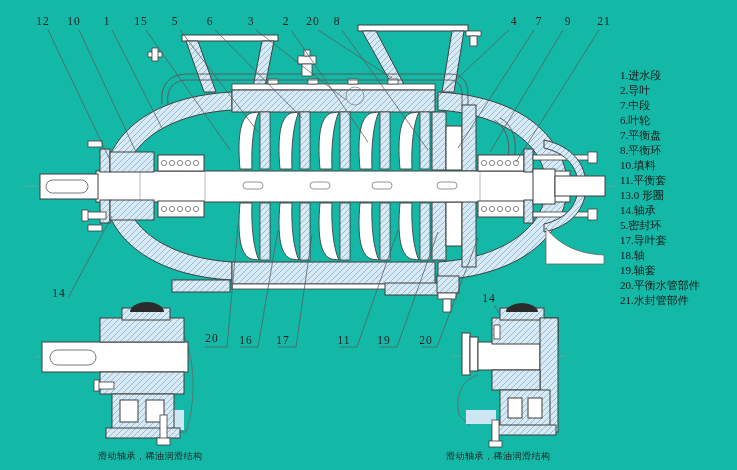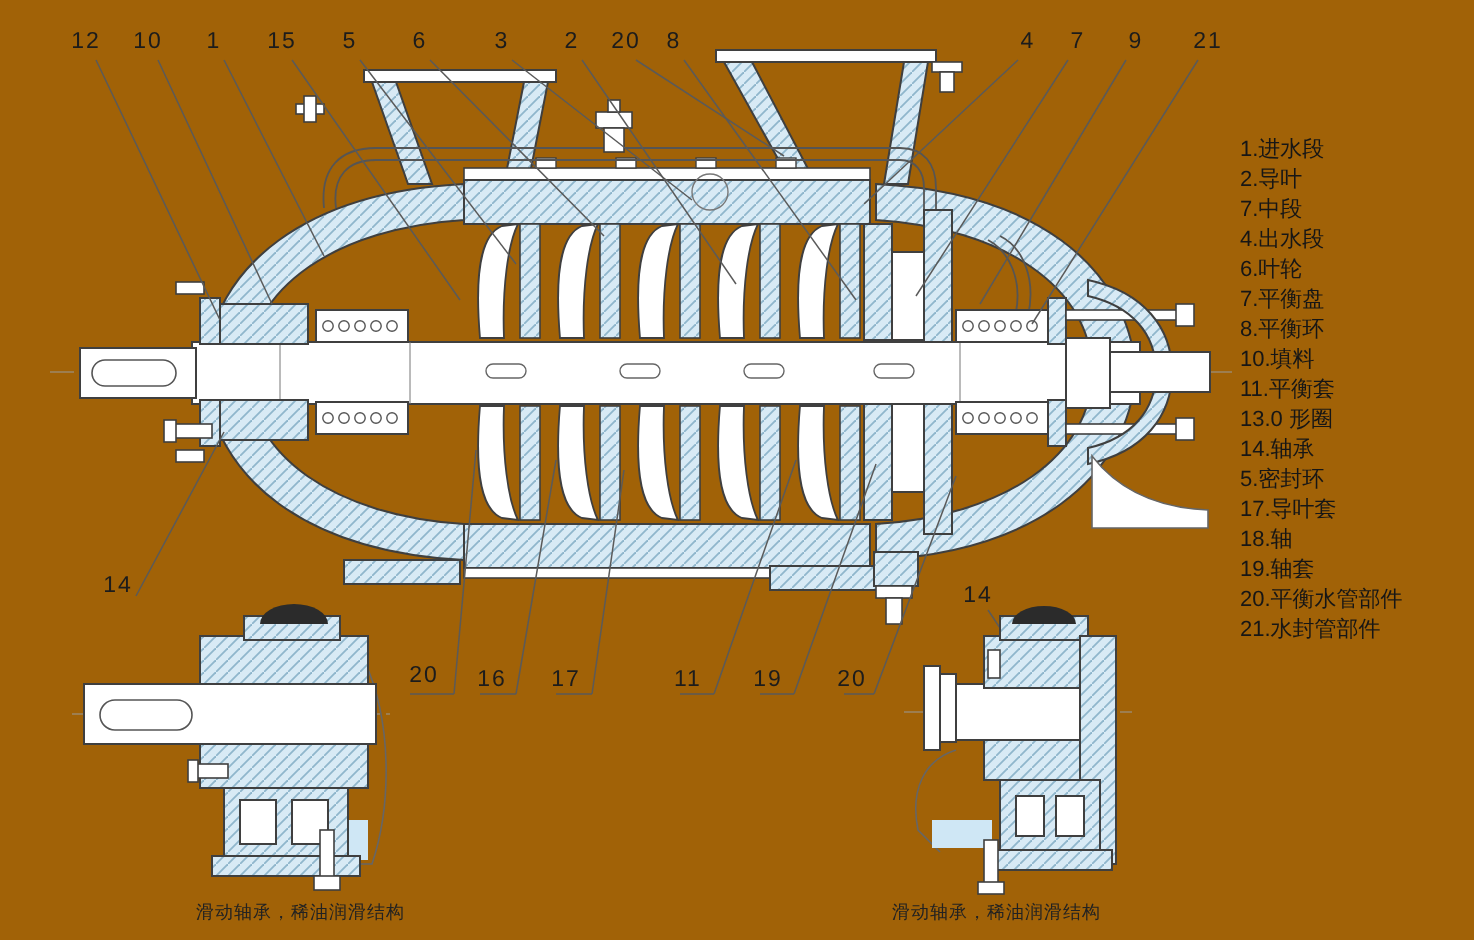--- a/index.html
+++ b/index.html
@@ -1,17 +1,17 @@
 <!DOCTYPE html>
 <html><head>
 <meta charset="utf-8">
 <style>
   html,body{margin:0;padding:0;background:#fff;}
-  #stage{position:relative;width:737px;height:470px;background:#a16207;overflow:hidden;
-         font-family:Liberation Sans, sans-serif;}
+  #stage{position:relative;width:737px;height:470px;background:#14b8a6;overflow:hidden;
+         font-family:Liberation Serif, serif;}
   #drawing{position:absolute;left:0;top:0;}
   .callout{position:absolute;width:24px;text-align:center;font-size:11.5px;color:#1c1c1c;
            letter-spacing:1px;line-height:14px;}
   #legend{position:absolute;left:620px;top:68px;width:115px;font-size:11px;color:#161616;}
   .legend-row{line-height:15px;white-space:nowrap;}
   .caption{position:absolute;font-size:9px;color:#222;white-space:nowrap;letter-spacing:0.5px;}
 </style>
 </head>
 <body>
 
@@ -253,21 +253,20 @@
 <div class="callout" style="left:271px;top:333px">17</div>
 <div class="callout" style="left:332px;top:333px">11</div>
 <div class="callout" style="left:372px;top:333px">19</div>
 <div class="callout" style="left:414px;top:333px">20</div>
 <div class="callout" style="left:477px;top:291px">14</div>
 
 <div id="legend">
   <div class="legend-row">1.进水段</div>
   <div class="legend-row">2.导叶</div>
   <div class="legend-row">7.中段</div>
-  <div class="legend-row">4.出水段</div>
   <div class="legend-row">6.叶轮</div>
   <div class="legend-row">7.平衡盘</div>
   <div class="legend-row">8.平衡环</div>
   <div class="legend-row">10.填料</div>
   <div class="legend-row">11.平衡套</div>
   <div class="legend-row">13.0 形圈</div>
   <div class="legend-row">14.轴承</div>
   <div class="legend-row">5.密封环</div>
   <div class="legend-row">17.导叶套</div>
   <div class="legend-row">18.轴</div>

